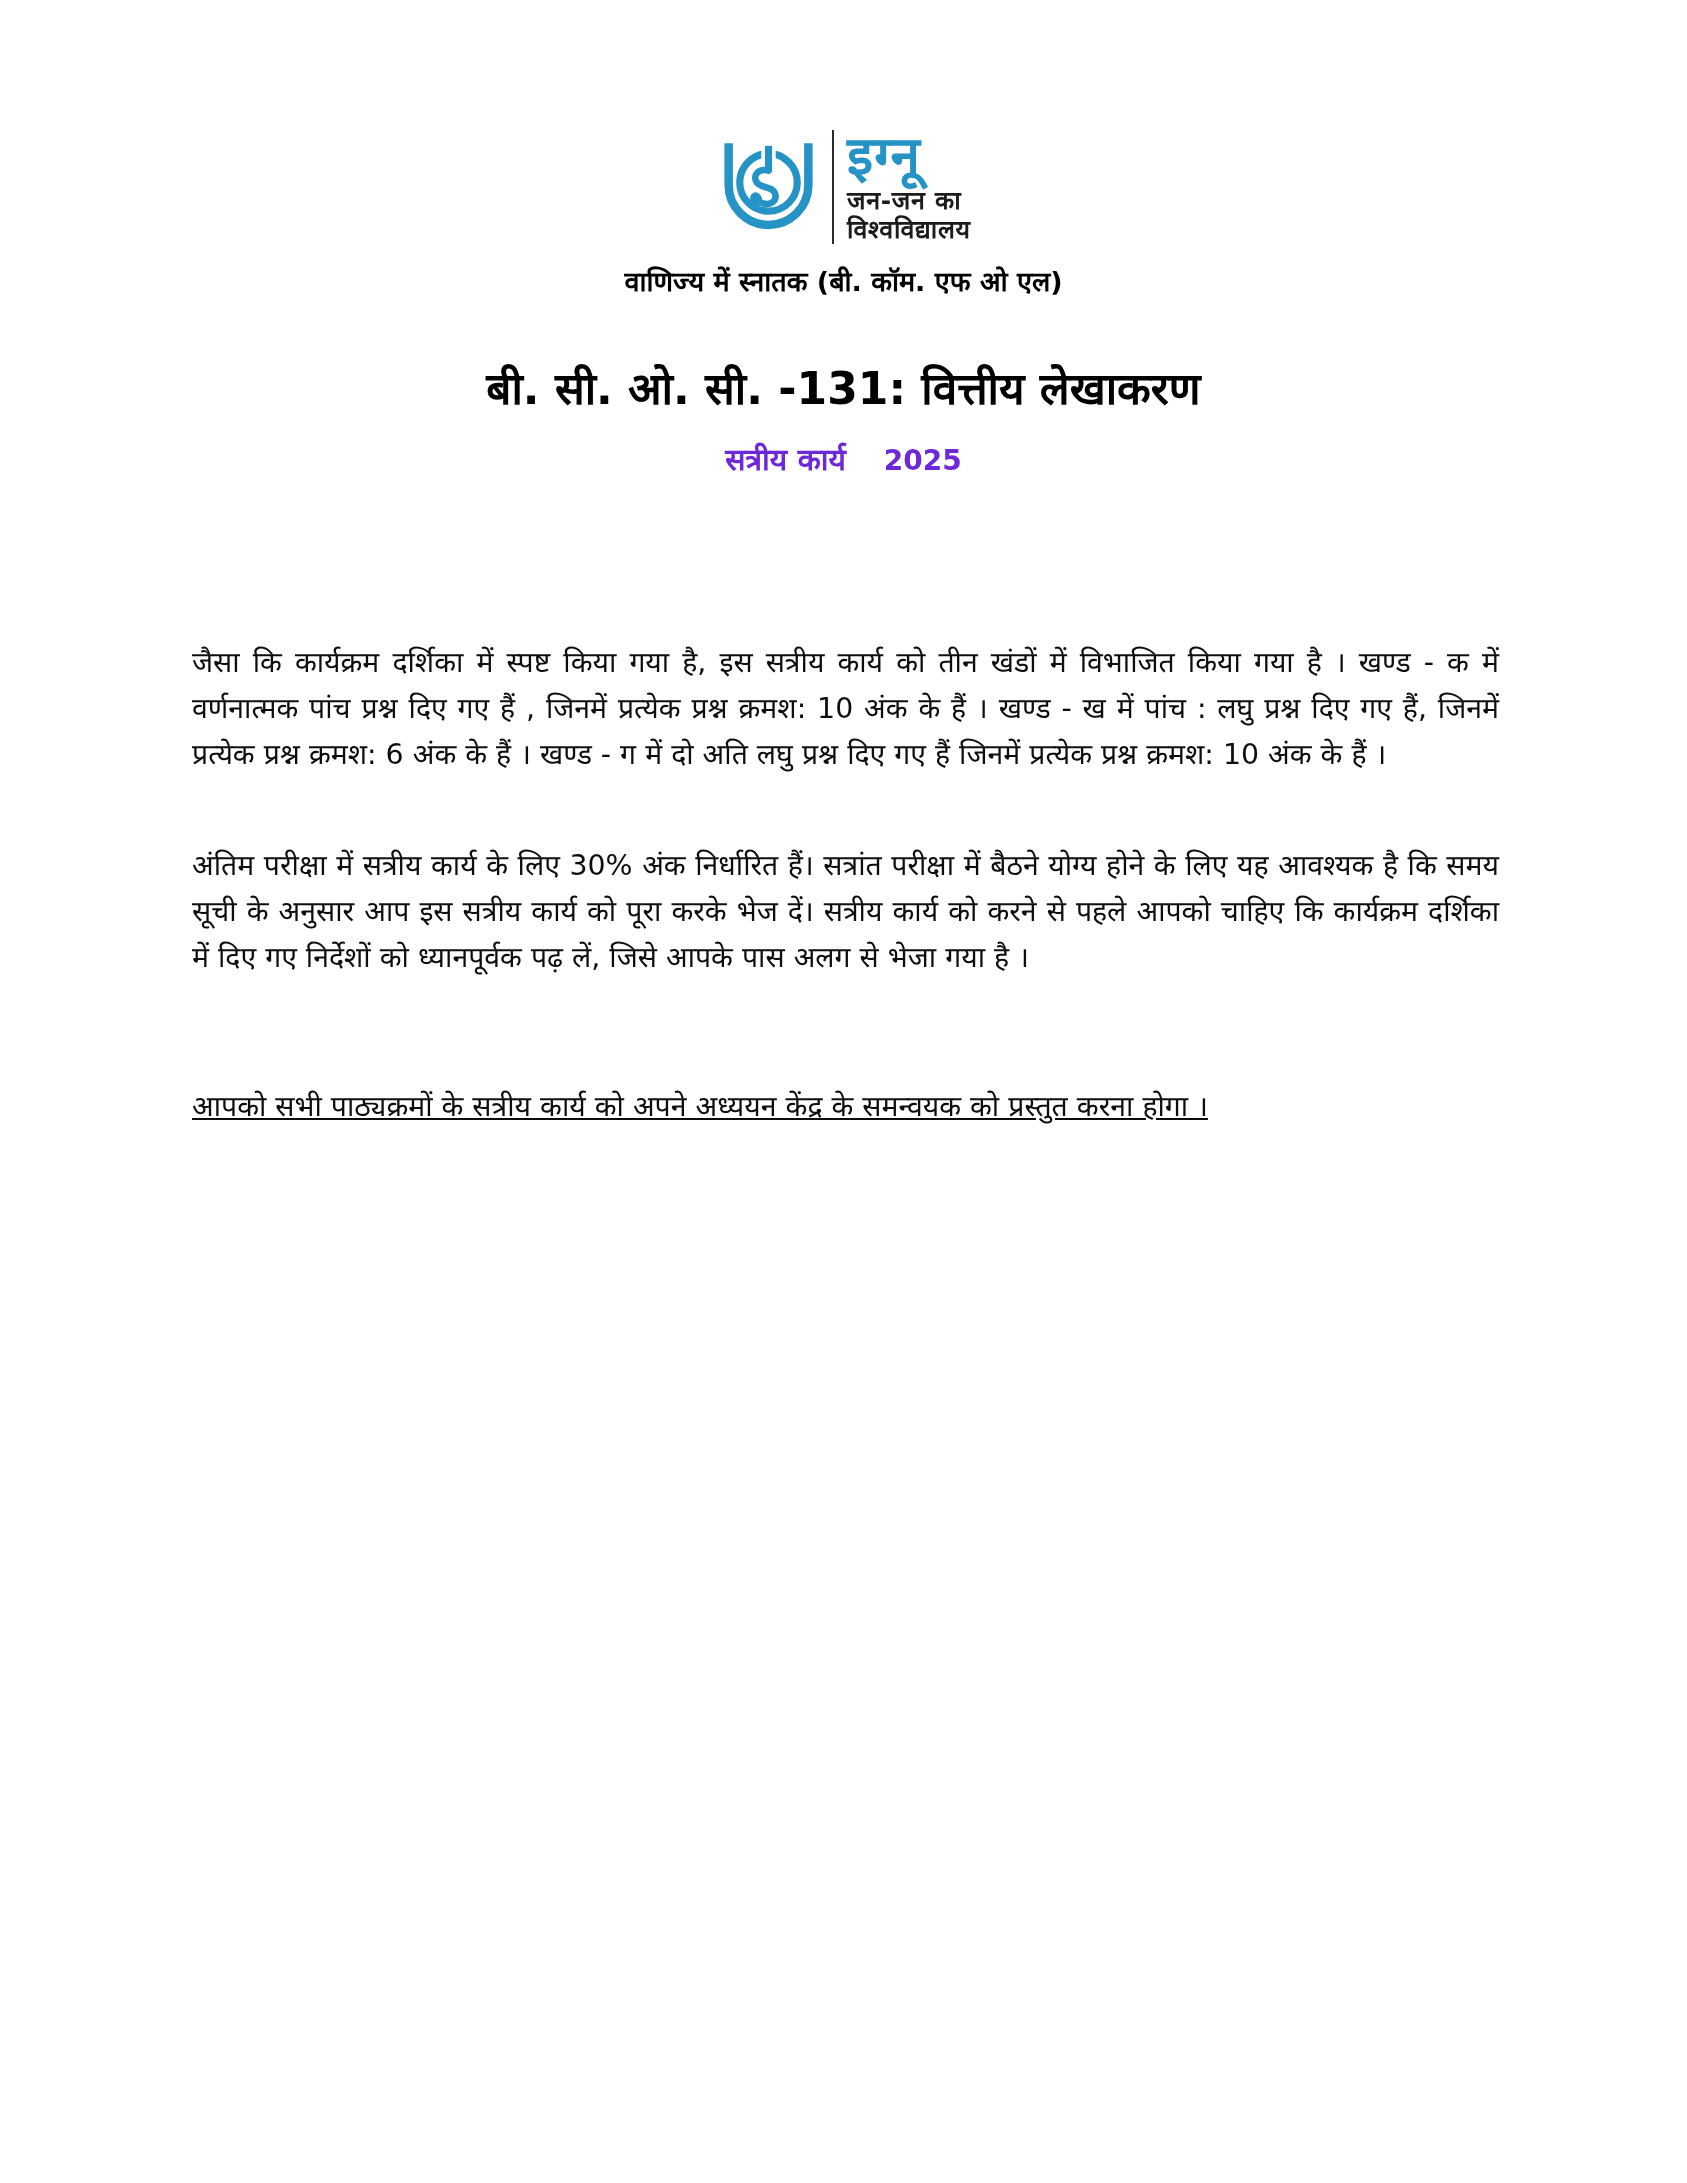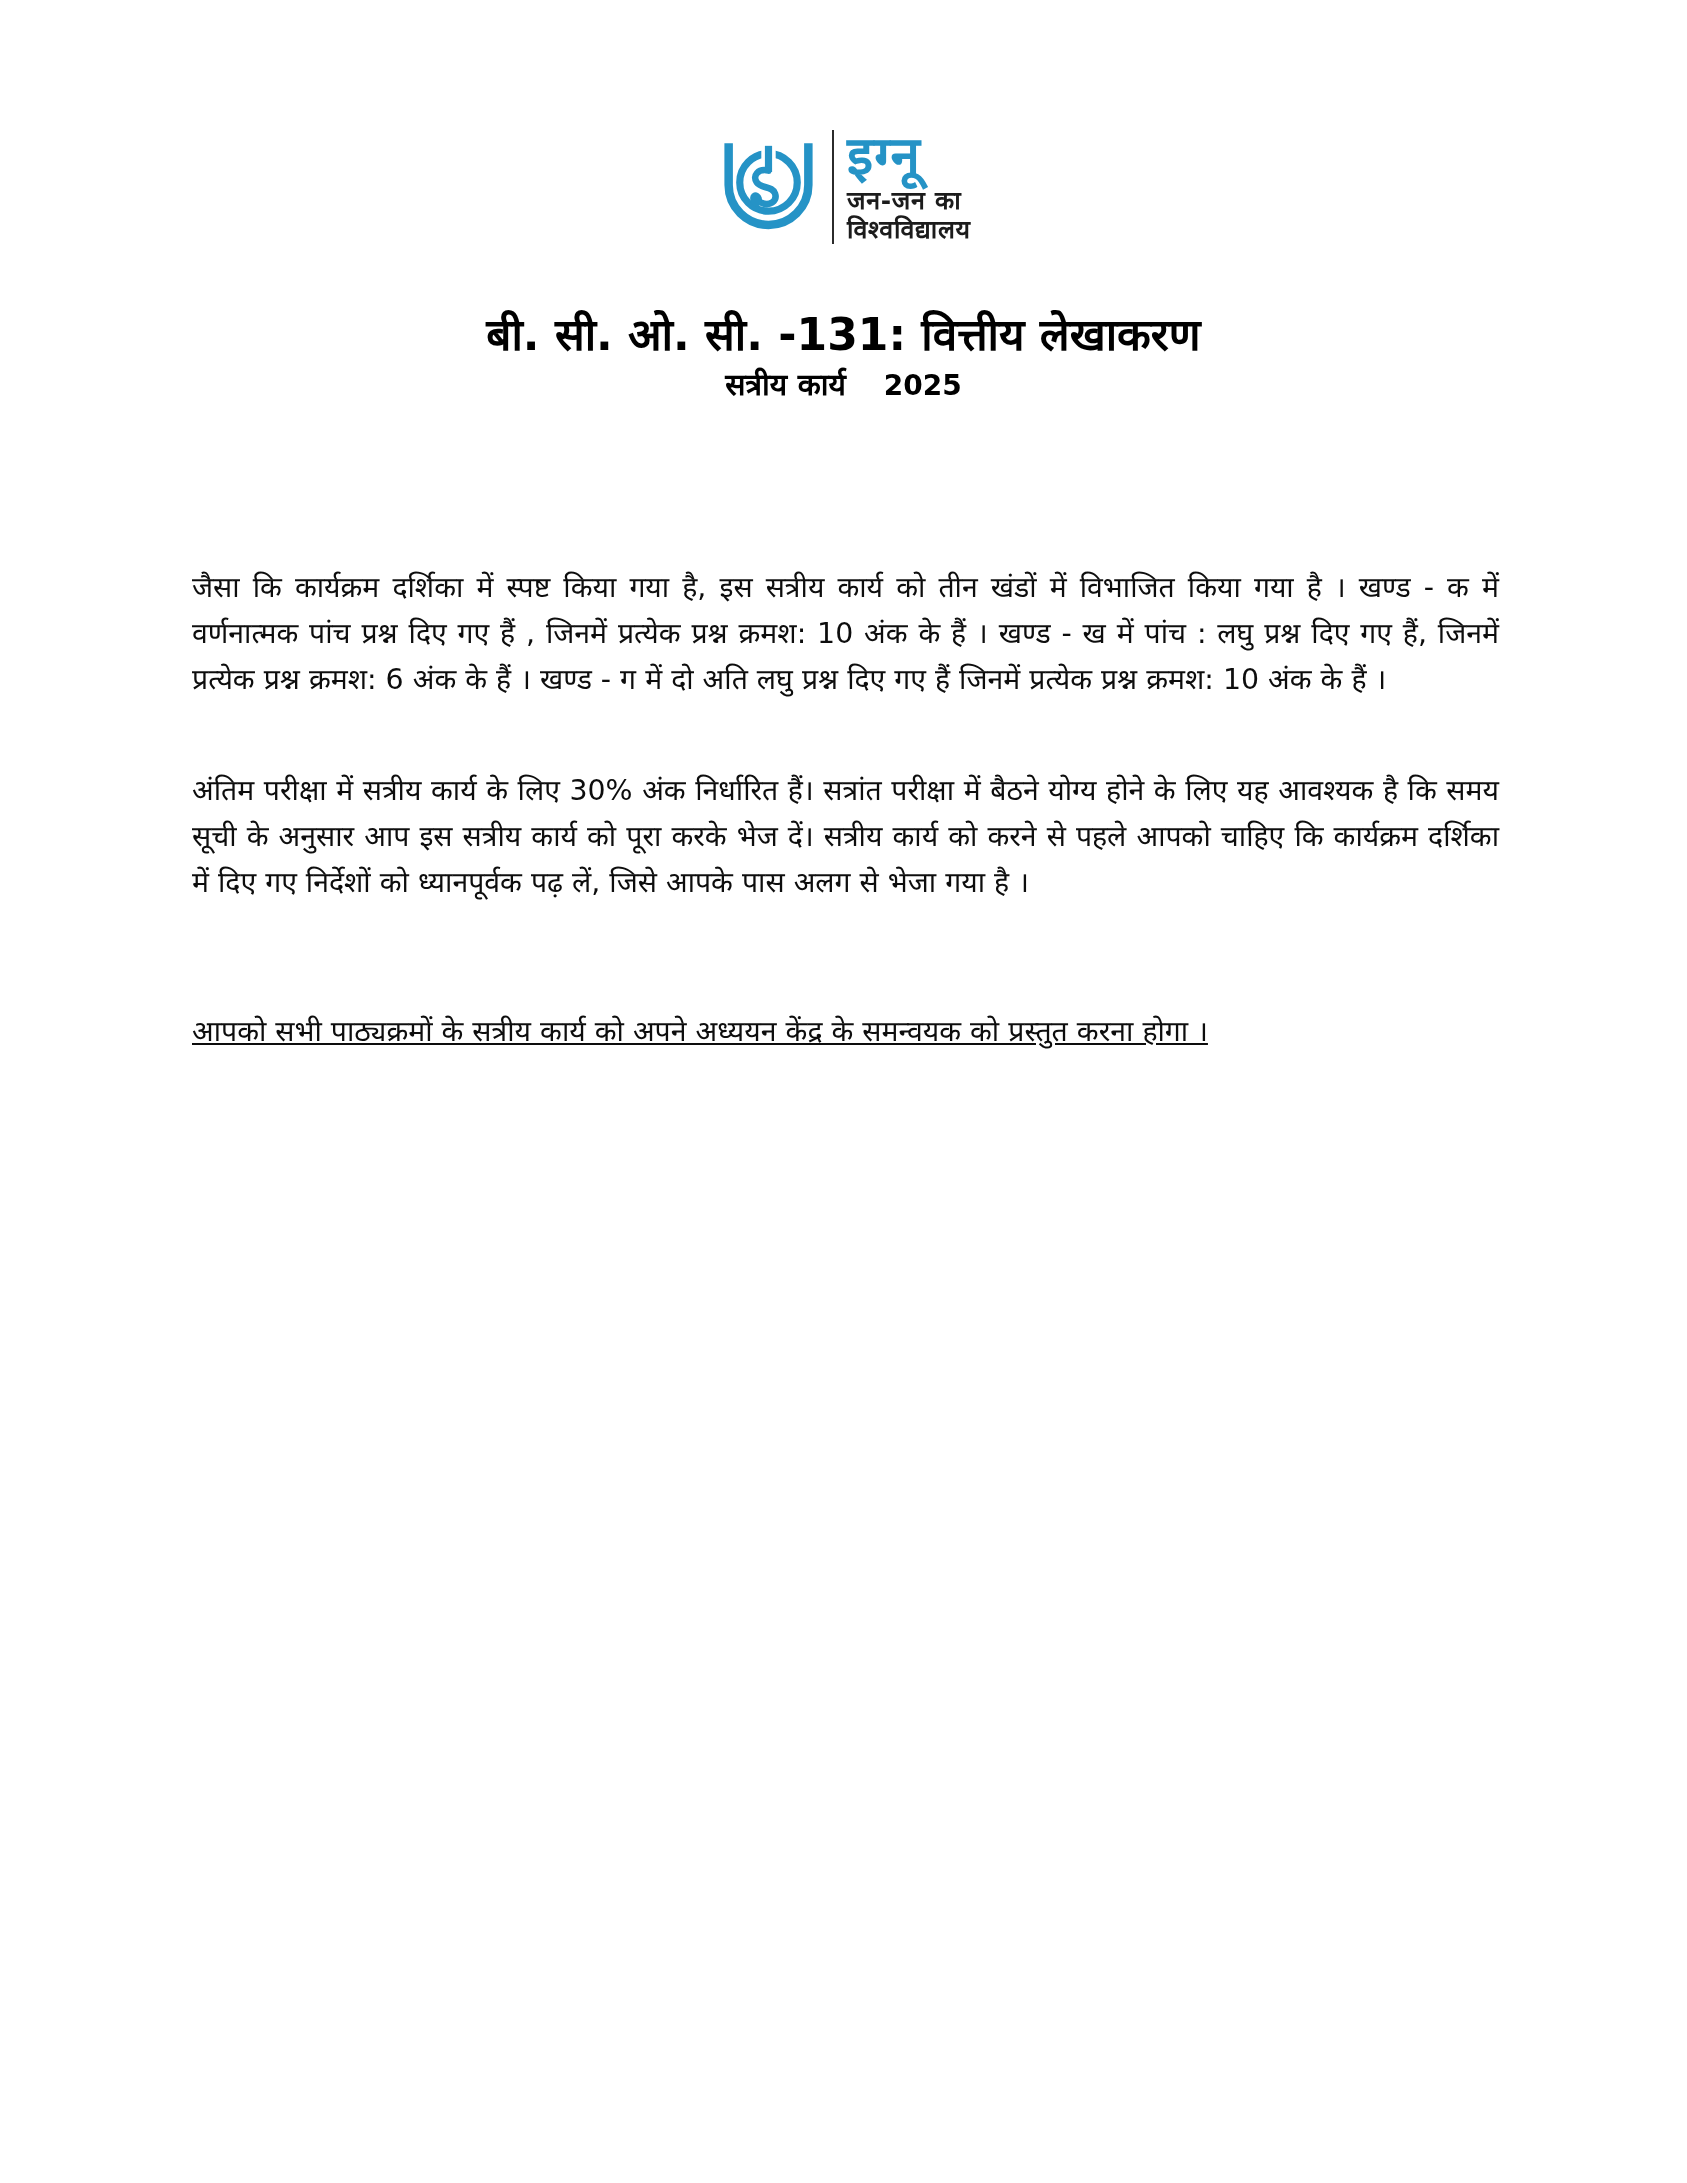--- a/index.html
+++ b/index.html
@@ -49,23 +49,24 @@
     font-weight: bold;
     color: #000;
   }
   .course-title {
     margin-top: 58px;
     font-size: 44px;
     font-weight: bold;
     color: #000;
   }
   .subtitle-line {
+    margin-top: 21px;
     font-size: 30px;
     font-weight: bold;
-    color: #000000;
+    color: #6d28d9;
   }
   .subtitle-year { margin-left: 38px; font-size: 28px; }
   
   .letter {
     margin: 161px 188px 0 192px;
     font-size: 28.4px;
     line-height: 1.62;
     color: #0d0d0d;
   }
   .salutation { margin-bottom: 33px; }
@@ -98,20 +99,21 @@
         <ellipse cx="56" cy="94" rx="9" ry="11" fill="#2593c6" transform="rotate(-18 56 94)"></ellipse>
       </svg>
       <div class="logo-sep"></div>
       <div class="logo-textstack">
         <span class="logo-hindi-name">इग्नू</span>
         <span class="logo-tagline1">जन-जन का</span>
         <span class="logo-tagline2">विश्वविद्यालय</span>
       </div>
     </div>
 
+    <div class="program-line">वाणिज्य में स्नातक (बी. कॉम. एफ ओ एल)</div>
 
     <h1 class="course-title">बी. सी. ओ. सी. -131:  वित्तीय लेखाकरण</h1>
 
     <div class="subtitle-line">
       <span>सत्रीय कार्य</span><span class="subtitle-year">2025</span>
     </div>
 
   </div>
 
   <div class="letter">

